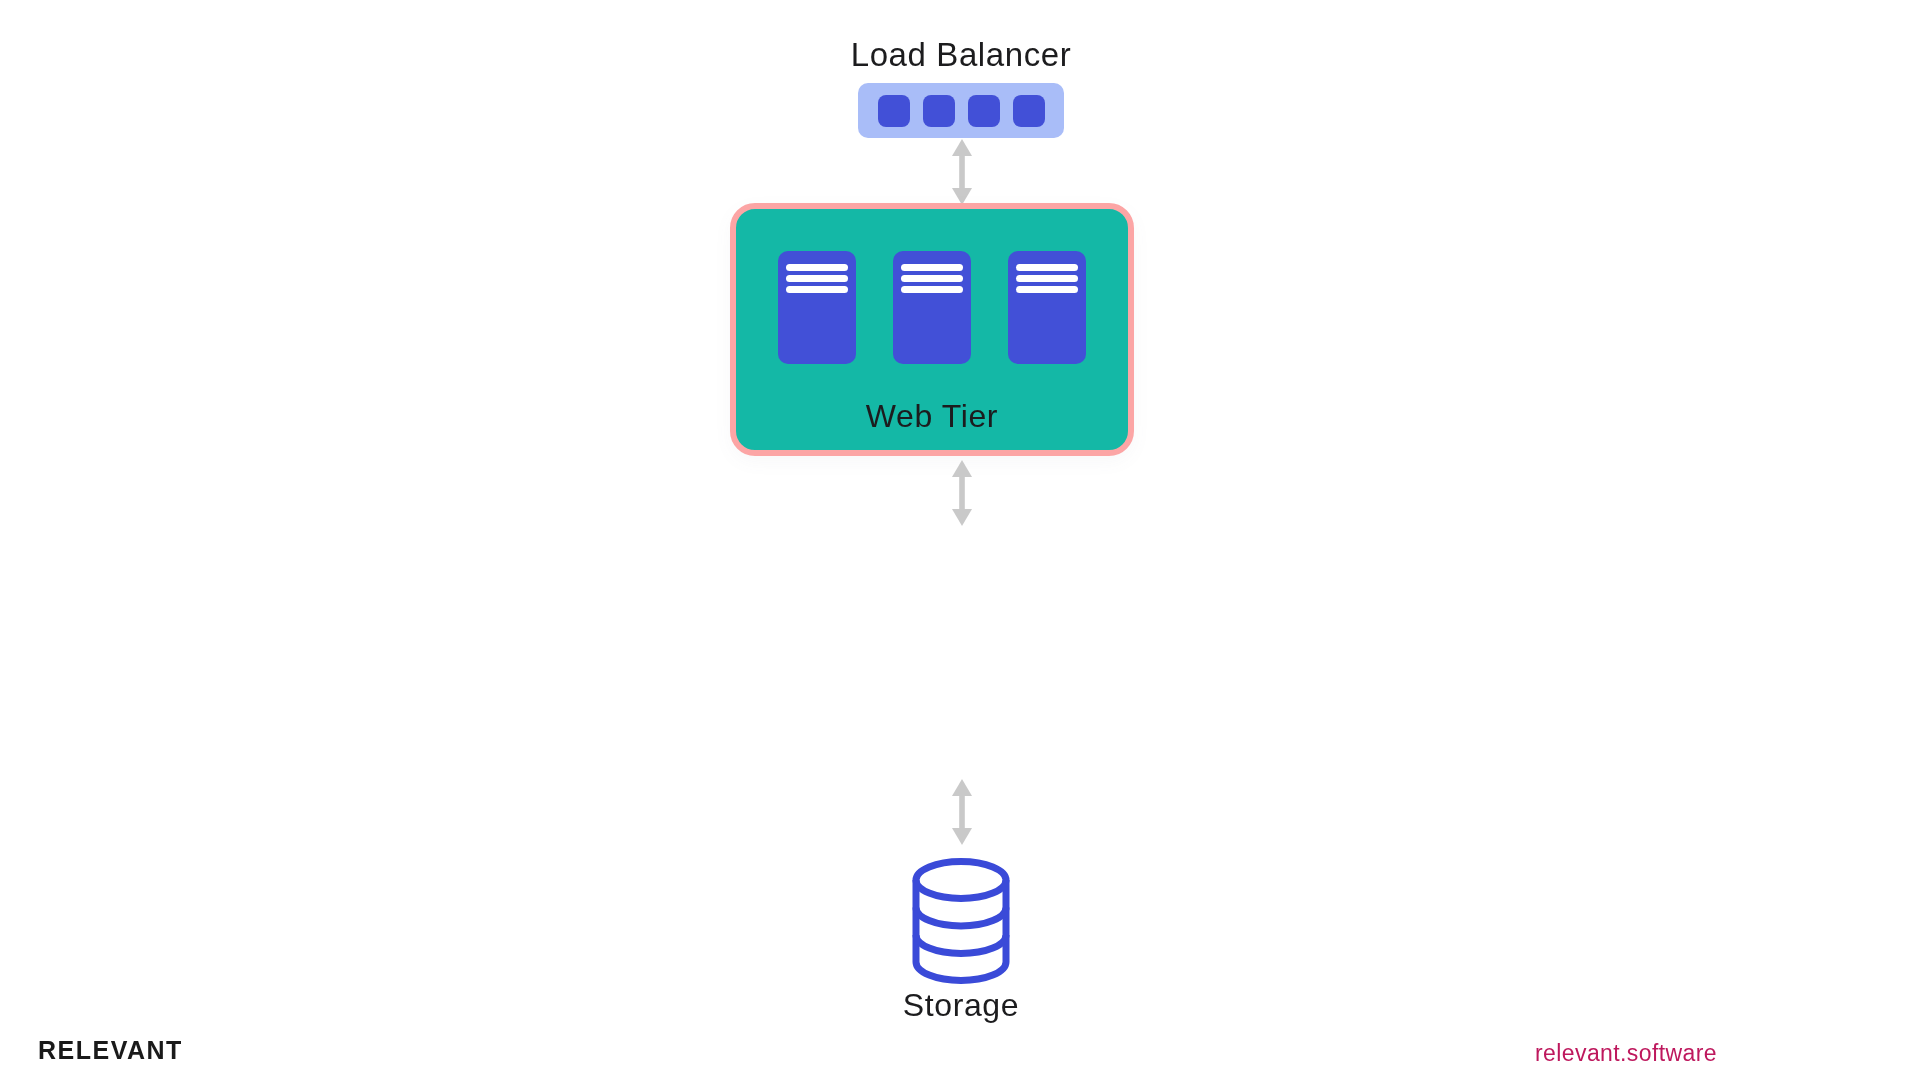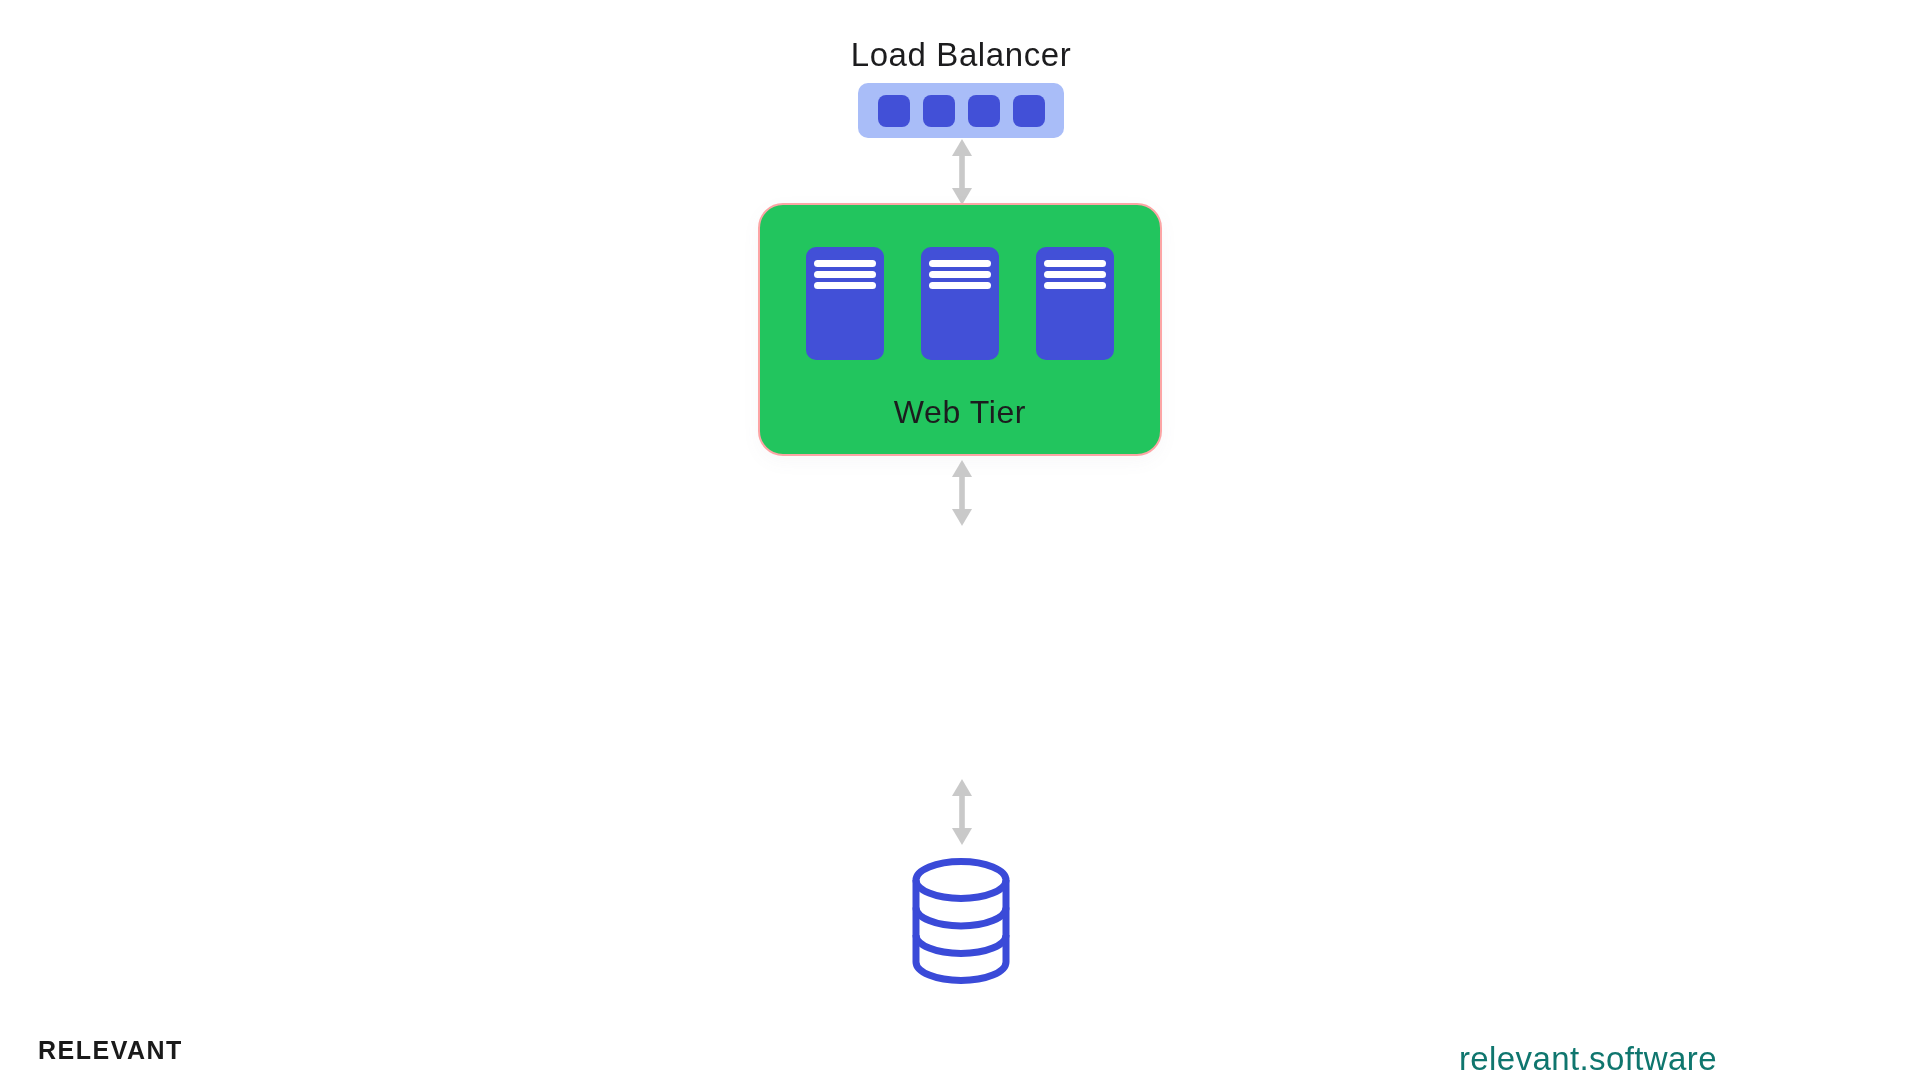--- a/index.html
+++ b/index.html
@@ -43,24 +43,24 @@
 
   
   .arrow { position: absolute; width: 40px; height: 66px; }
   .arrow-1 { left: 942px; top: 139px; }
   .arrow-2 { left: 942px; top: 460px; }
   .arrow-3 { left: 942px; top: 779px; }
 
   
   .tier-card {
     position: absolute;
-    left: 758px;
+    left: 730px;
     width: 404px;
-    background: #22c55e;
-    border: 2px solid #fca5a5;
+    background: #14b8a6;
+    border: 6px solid #fca5a5;
     border-radius: 25px;
     box-shadow: 0 6px 18px rgba(120,120,140,0.05);
   }
   .tier-card.web { top: 203px; height: 253px; }
   .tier-card.app { top: 530px; height: 248px; }
 
   .server-row {
     position: absolute;
     left: 0; right: 0; top: 42px;
     display: flex;
@@ -107,24 +107,24 @@
     left: 38px; top: 1036px;
     font-size: 25px;
     font-weight: 700;
     letter-spacing: 1.5px;
     color: #1a1a1a;
     text-align: center;
   }
   .footer-site {
     position: absolute;
     right: 33px; top: 1040px;
-    font-size: 33px;
+    font-size: 23px;
     font-weight: 400;
     letter-spacing: 0.4px;
-    color: #0f766e;
+    color: #be185d;
   }
 </style>
 </head>
 <body>
 
 <div class="canvas">
 
   <div class="lb-title">Load Balancer</div>
   <div class="lb-chip">
     <div class="lb-unit"></div>
@@ -174,17 +174,18 @@
   </svg>
 
   <svg class="storage-icon" width="104" height="128" viewBox="0 0 104 128">
     <g fill="none" stroke="#3a4ad8" stroke-width="7">
       <ellipse cx="52" cy="23" rx="45" ry="18.5"></ellipse>
       <path d="M7,23 L7,105 A45,18.5 0 0 0 97,105 L97,23"></path>
       <path d="M7,50.5 A45,18.5 0 0 0 97,50.5"></path>
       <path d="M7,78 A45,18.5 0 0 0 97,78"></path>
     </g>
   </svg>
+  <div class="storage-label">Storage</div>
 
   <div class="footer-brand">RELEVANT</div>
   <div class="footer-site">relevant.software</div>
 
 </div>
 
 </body></html>

